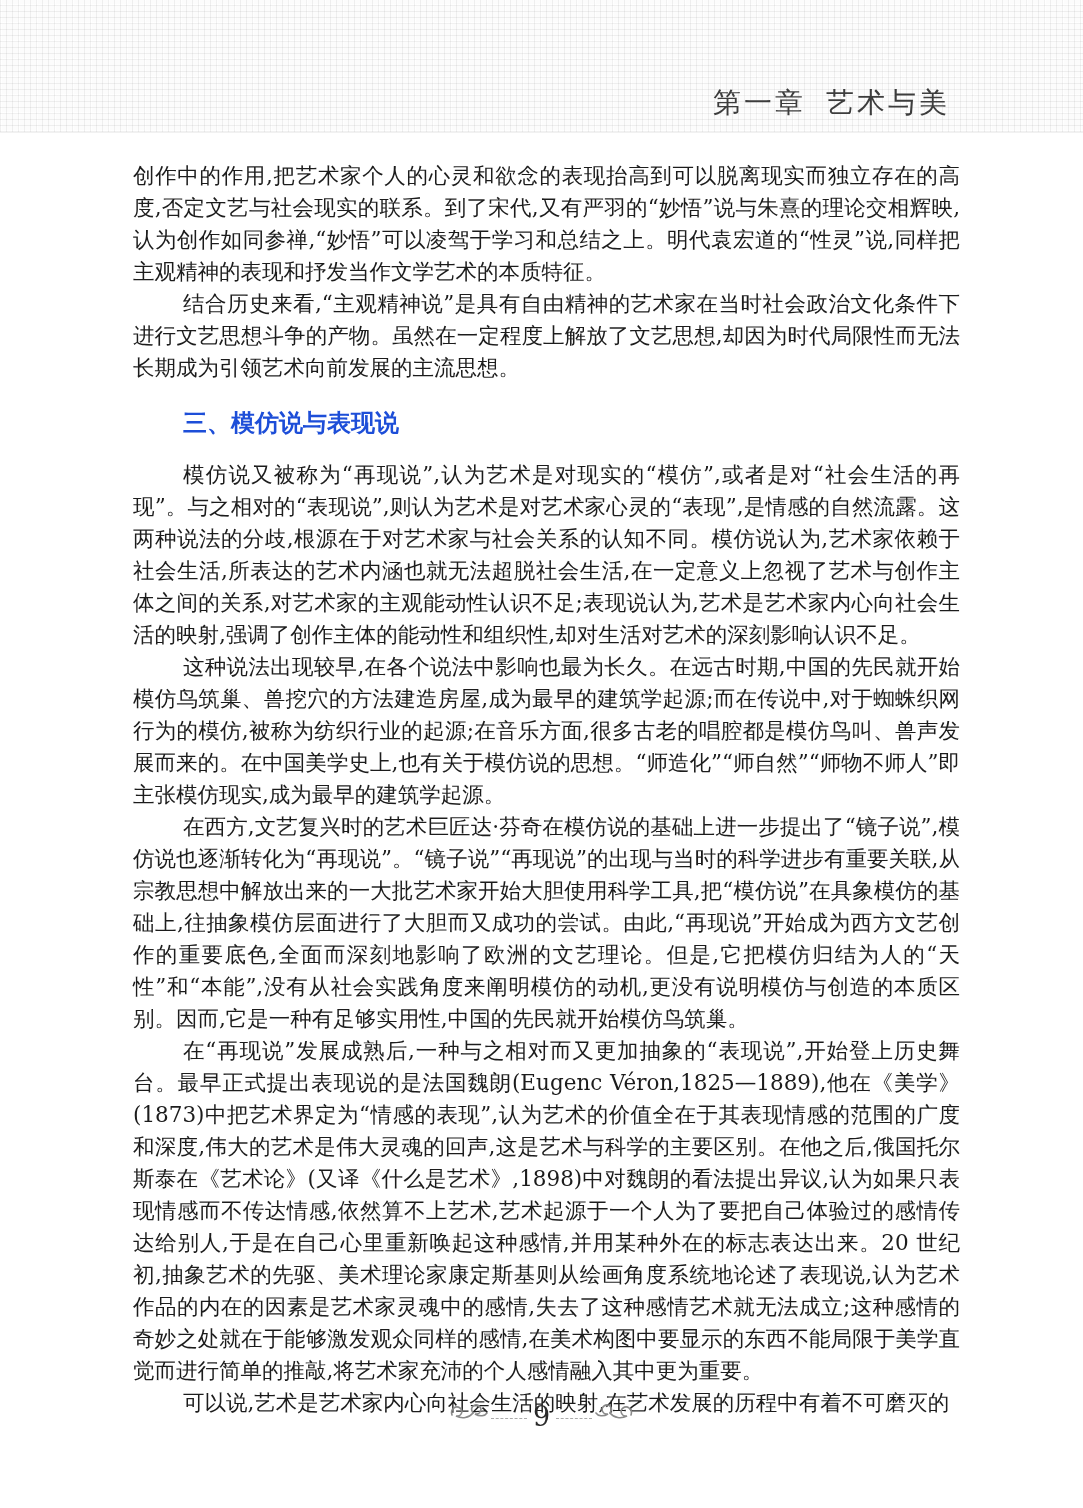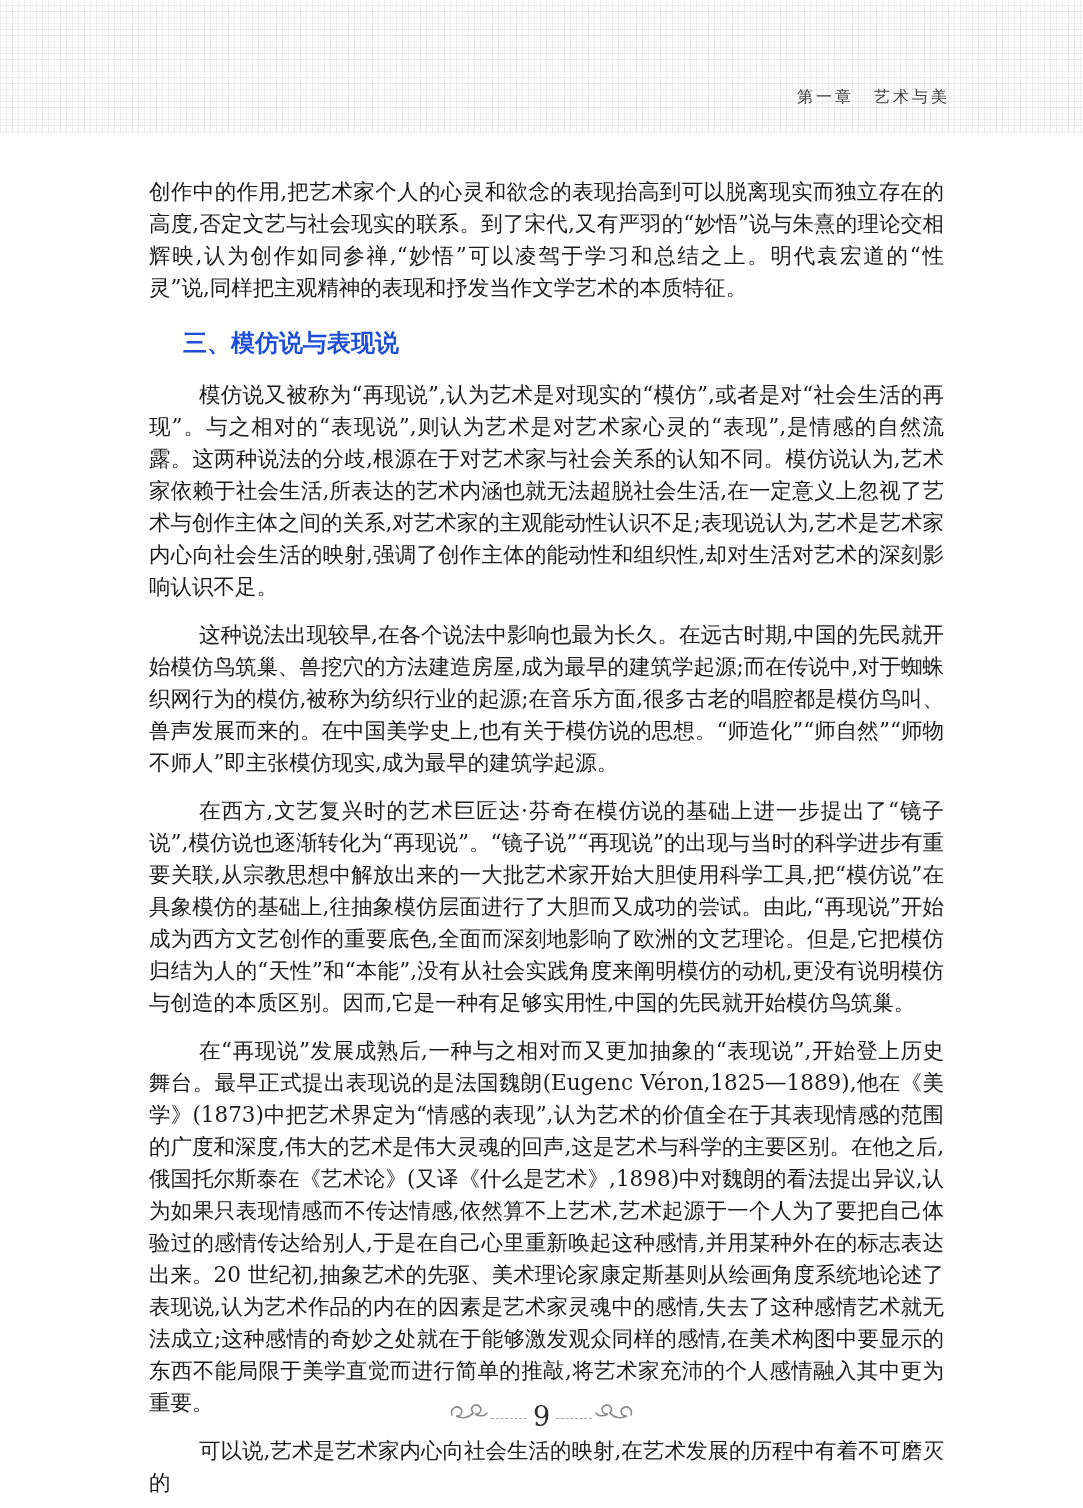--- a/index.html
+++ b/index.html
@@ -26,22 +26,22 @@
       repeating-linear-gradient(0deg,  rgba(0,0,0,0.055) 0 1px, transparent 1px 6px),
       repeating-linear-gradient(90deg, rgba(0,0,0,0.055) 0 1px, transparent 1px 6px),
       repeating-linear-gradient(0deg,  rgba(255,255,255,0.85) 0 2px, transparent 2px 18px),
       repeating-linear-gradient(90deg, rgba(255,255,255,0.85) 0 2px, transparent 2px 18px);
     border-bottom: 1px solid #f1f1f1;
   }
 
   .running-head {
     position: absolute;
     right: 133px;
-    bottom: 24px;
-    font-size: 16px;
+    bottom: 10px;
+    font-size: 28px;
     color: #3d3d3d;
     letter-spacing: 3px;
     white-space: nowrap;
   }
   .running-head .gap {
     display: inline-block;
     width: 20px;
   }
 
   
@@ -49,21 +49,21 @@
     position: absolute;
     top: 160px;
     left: 133px;
     width: 827px;
     font-size: 21.5px;
     line-height: 32px;
     color: #1c1c1c;
     text-align: justify;
   }
   .para {
-    margin: 16px;
+    margin: 0;
     text-indent: 50px;
   }
   .para.continuation {
     text-indent: 0;
   }
   .section-heading {
     font-family: "DejaVu Sans", "Liberation Sans", sans-serif;
     font-size: 24px;
     font-weight: bold;
     color: #1d4ed8;
@@ -103,20 +103,21 @@
 <body>
 
 <div class="header-band">
   <div class="running-head">
     <span>第一章</span><span class="gap"></span><span>艺术与美</span>
   </div>
 </div>
 
 <div class="content">
   <p class="para continuation">创作中的作用,把艺术家个人的心灵和欲念的表现抬高到可以脱离现实而独立存在的高度,否定文艺与社会现实的联系。到了宋代,又有严羽的“妙悟”说与朱熹的理论交相辉映,认为创作如同参禅,“妙悟”可以凌驾于学习和总结之上。明代袁宏道的“性灵”说,同样把主观精神的表现和抒发当作文学艺术的本质特征。</p>
+  <p class="para">结合历史来看,“主观精神说”是具有自由精神的艺术家在当时社会政治文化条件下进行文艺思想斗争的产物。虽然在一定程度上解放了文艺思想,却因为时代局限性而无法长期成为引领艺术向前发展的主流思想。</p>
   <h3 class="section-heading">三、模仿说与表现说</h3>
   <p class="para">模仿说又被称为“再现说”,认为艺术是对现实的“模仿”,或者是对“社会生活的再现”。与之相对的“表现说”,则认为艺术是对艺术家心灵的“表现”,是情感的自然流露。这两种说法的分歧,根源在于对艺术家与社会关系的认知不同。模仿说认为,艺术家依赖于社会生活,所表达的艺术内涵也就无法超脱社会生活,在一定意义上忽视了艺术与创作主体之间的关系,对艺术家的主观能动性认识不足;表现说认为,艺术是艺术家内心向社会生活的映射,强调了创作主体的能动性和组织性,却对生活对艺术的深刻影响认识不足。</p>
   <p class="para">这种说法出现较早,在各个说法中影响也最为长久。在远古时期,中国的先民就开始模仿鸟筑巢、兽挖穴的方法建造房屋,成为最早的建筑学起源;而在传说中,对于蜘蛛织网行为的模仿,被称为纺织行业的起源;在音乐方面,很多古老的唱腔都是模仿鸟叫、兽声发展而来的。在中国美学史上,也有关于模仿说的思想。“师造化”“师自然”“师物不师人”即主张模仿现实,成为最早的建筑学起源。</p>
   <p class="para">在西方,文艺复兴时的艺术巨匠达·芬奇在模仿说的基础上进一步提出了“镜子说”,模仿说也逐渐转化为“再现说”。“镜子说”“再现说”的出现与当时的科学进步有重要关联,从宗教思想中解放出来的一大批艺术家开始大胆使用科学工具,把“模仿说”在具象模仿的基础上,往抽象模仿层面进行了大胆而又成功的尝试。由此,“再现说”开始成为西方文艺创作的重要底色,全面而深刻地影响了欧洲的文艺理论。但是,它把模仿归结为人的“天性”和“本能”,没有从社会实践角度来阐明模仿的动机,更没有说明模仿与创造的本质区别。因而,它是一种有足够实用性,中国的先民就开始模仿鸟筑巢。</p>
   <p class="para">在“再现说”发展成熟后,一种与之相对而又更加抽象的“表现说”,开始登上历史舞台。最早正式提出表现说的是法国魏朗(Eugenc Véron,1825—1889),他在《美学》(1873)中把艺术界定为“情感的表现”,认为艺术的价值全在于其表现情感的范围的广度和深度,伟大的艺术是伟大灵魂的回声,这是艺术与科学的主要区别。在他之后,俄国托尔斯泰在《艺术论》(又译《什么是艺术》,1898)中对魏朗的看法提出异议,认为如果只表现情感而不传达情感,依然算不上艺术,艺术起源于一个人为了要把自己体验过的感情传达给别人,于是在自己心里重新唤起这种感情,并用某种外在的标志表达出来。20 世纪初,抽象艺术的先驱、美术理论家康定斯基则从绘画角度系统地论述了表现说,认为艺术作品的内在的因素是艺术家灵魂中的感情,失去了这种感情艺术就无法成立;这种感情的奇妙之处就在于能够激发观众同样的感情,在美术构图中要显示的东西不能局限于美学直觉而进行简单的推敲,将艺术家充沛的个人感情融入其中更为重要。</p>
   <p class="para">可以说,艺术是艺术家内心向社会生活的映射,在艺术发展的历程中有着不可磨灭的</p>
 </div>
 
 <div class="footer">
   <span class="orn left">

